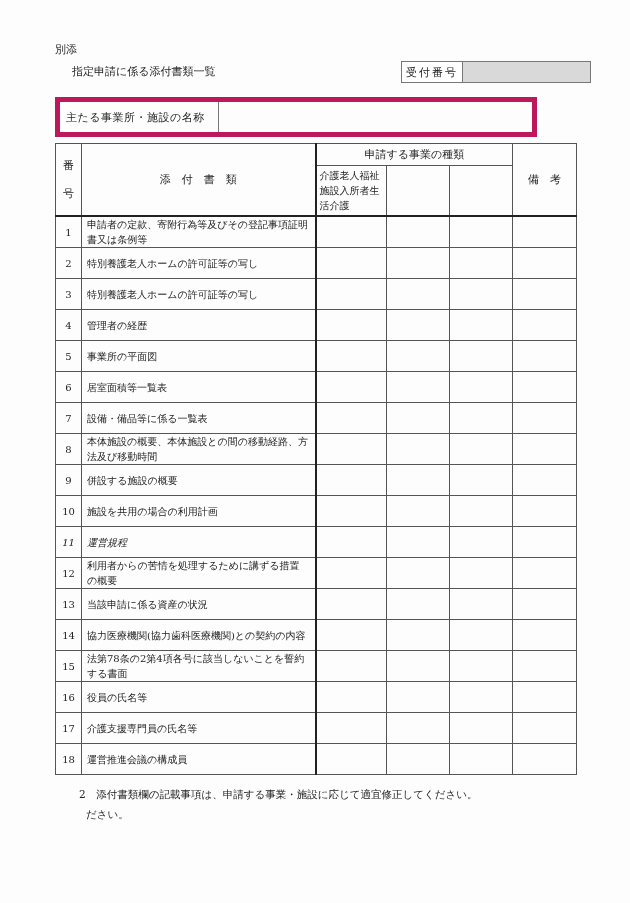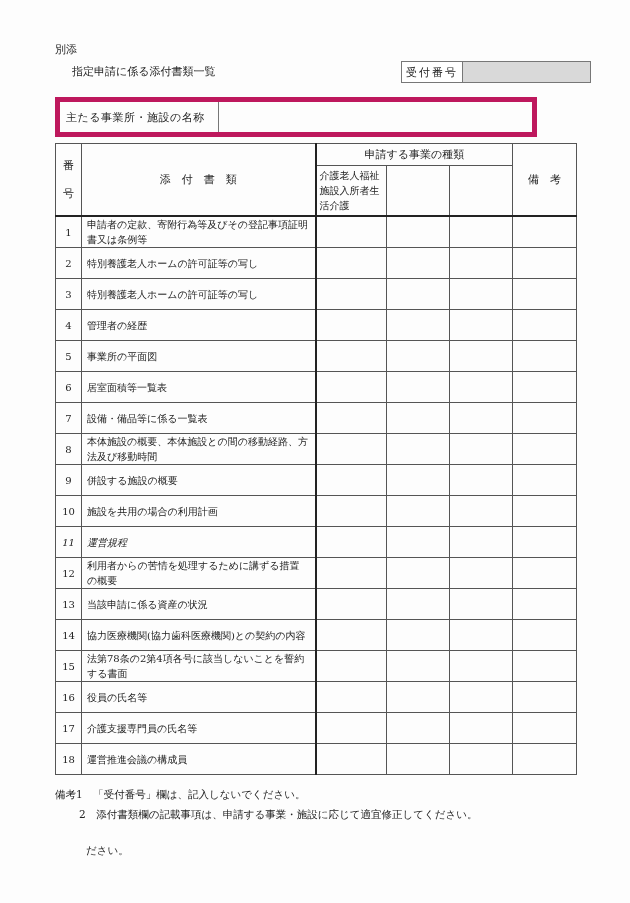--- a/index.html
+++ b/index.html
@@ -19,21 +19,21 @@
   #docs .hdr-bottom td, #docs .hdr-bottom th { border-bottom:2px solid #222; }
   #docs .thick-left { border-left:2px solid #222; }
   .c-num { text-align:center; vertical-align:middle; }
   .c-doc { text-align:left; vertical-align:middle; padding:0 5px !important; line-height:15px; }
   .hdr { text-align:center; vertical-align:middle; font-size:11px !important; }
   .hdr-num { line-height:28px; }
   .sub { text-align:left; vertical-align:top; padding:2px 3px !important; line-height:15px; font-size:10px !important; }
   #notes { left:55px; top:784px; width:560px; font-size:10.5px; line-height:20px; }
   .note-line { white-space:nowrap; }
   .indent1 { padding-left:24px; }
-  .indent2 { padding-left:31px;margin-top:16px; }
+  .indent2 { padding-left:31px; }
 </style>
 </head>
 <body>
 
 <div class="abs" id="attach-label">別添</div>
 <div class="abs" id="doc-title">指定申請に係る添付書類一覧</div>
 
 <div class="abs" id="receipt-box">
   <div id="receipt-label">受付番号</div>
   <div id="receipt-value"></div>
@@ -211,16 +211,15 @@
         <td class="c-doc">運営推進会議の構成員</td>
         <td class="thick-left"></td>
         <td></td>
         <td></td>
         <td></td>
       </tr>
     </tbody>
 </table>
 
 <div class="abs" id="notes">
-  <div class="note-line">備考1　「受付番号」欄は、記入しないでください。</div>
   <div class="note-line indent1">2　添付書類欄の記載事項は、申請する事業・施設に応じて適宜修正してください。</div>
   <div class="note-line indent2">ださい。</div>
 </div>
 
 </body></html>

